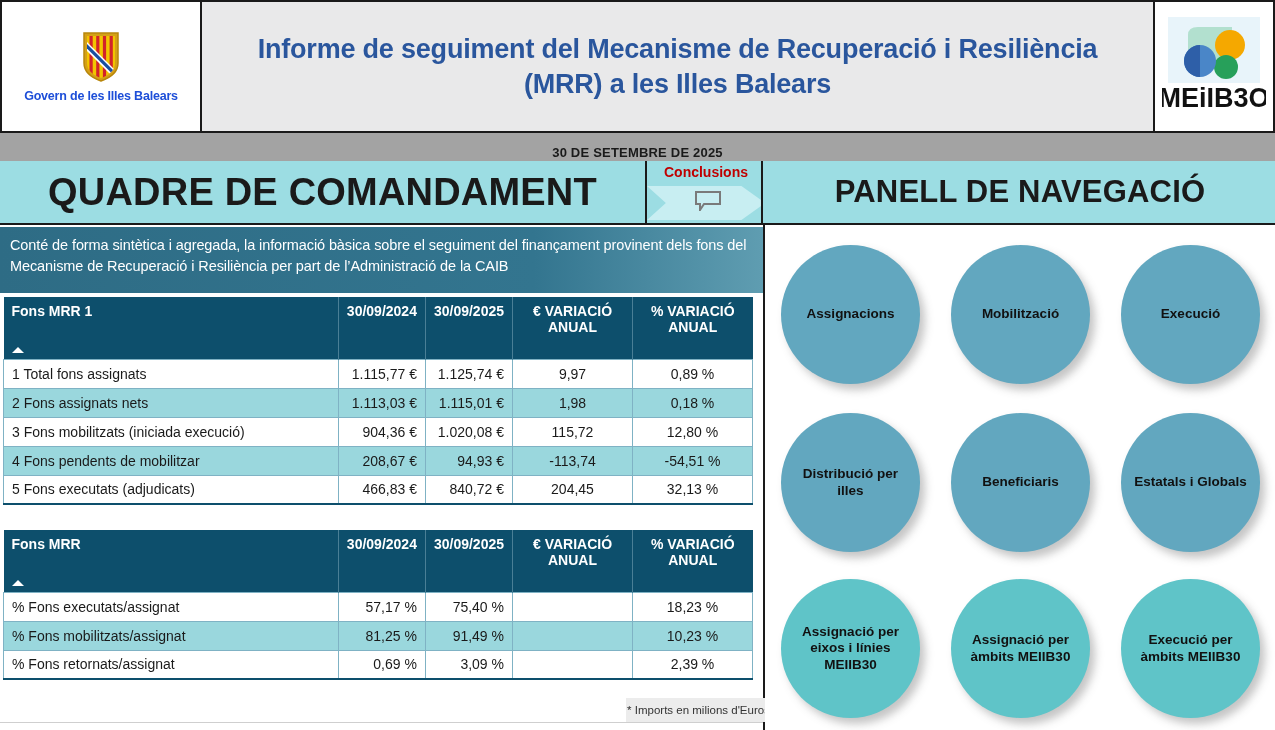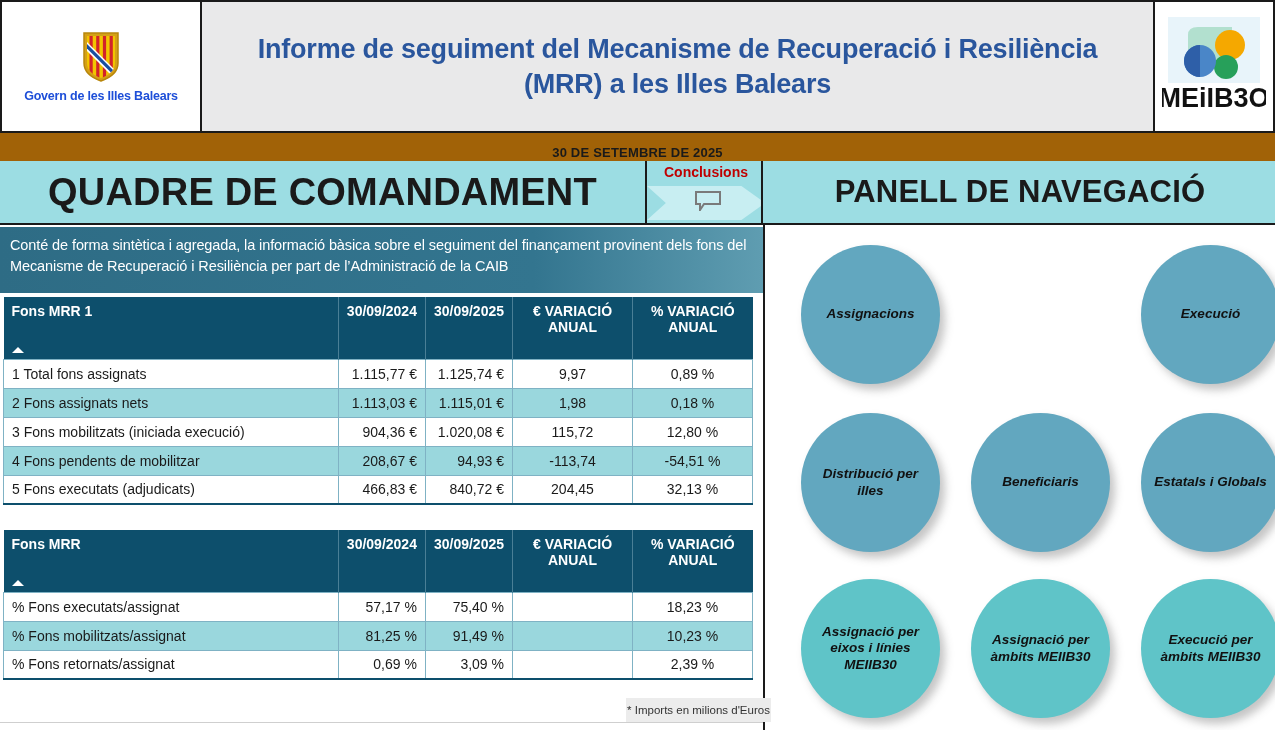--- a/index.html
+++ b/index.html
@@ -41,21 +41,21 @@
     width:120px; background:#fff;
     border-top:2px solid #1a1a1a; border-bottom:2px solid #1a1a1a;
     border-right:2px solid #1a1a1a;
     display:flex; align-items:center; justify-content:center;
   }
   .meiib-logo { width:104px; height:108px; display:block; }
 
   
   .date-bar {
     position:absolute; left:0; top:133px; width:1275px; height:40px;
-    background:#a16207;
+    background:#a3a3a3;
     border-bottom:2px solid #1a1a1a;
     display:flex; align-items:center; justify-content:center;
   }
   .date-bar span { font-size:13px; font-weight:bold; color:#1a1a1a; letter-spacing:0.2px; }
 
   
   .band {
     position:absolute; left:0; top:161px; width:1275px; height:64px;
     background:#9cdde3;
     border-bottom:2px solid #1a1a1a;
@@ -149,23 +149,22 @@
     background:#ececec; display:flex; align-items:center; justify-content:center;
     font-size:11.5px; color:#333; border:1px solid #ececec;
   }
   .footstrip {
     position:absolute; left:0; top:722px; width:763px; height:8px; background:#fff;
     border-top:1px solid #cfcfcf;
   }
 
   
   .nav-panel {
-    position:absolute; left:785px; top:227px; width:404px; height:503px;
+    position:absolute; left:765px; top:227px; width:404px; height:503px;
     background:#ffffff;
-    font-style:italic;
   }
   .circle {
     position:absolute; border-radius:50%;
     display:flex; align-items:center; justify-content:center; text-align:center;
     cursor:pointer;
     box-shadow: 5px 6px 9px rgba(90,90,90,0.35);
   }
   .circle span {
     font-size:13.5px; font-weight:bold; color:#111; line-height:1.22;
     padding:0 8px;
@@ -346,20 +345,23 @@
     </tbody>
   </table>
 
   <div class="footnote">* Imports en milions d'Euros</div>
   <div class="footstrip"></div>
 
   <div class="nav-panel">
     <div class="circle c-dark" style="left:16px;  top:18px;  width:139px; height:139px;">
       <span>Assignacions</span>
     </div>
+    <div class="circle c-dark" style="left:186px; top:18px;  width:139px; height:139px;">
+      <span>Mobilització</span>
+    </div>
     <div class="circle c-dark" style="left:356px; top:18px;  width:139px; height:139px;">
       <span>Execució</span>
     </div>
 
     <div class="circle c-dark" style="left:16px;  top:186px; width:139px; height:139px;">
       <span>Distribució per illes</span>
     </div>
     <div class="circle c-dark" style="left:186px; top:186px; width:139px; height:139px;">
       <span>Beneficiaris</span>
     </div>

